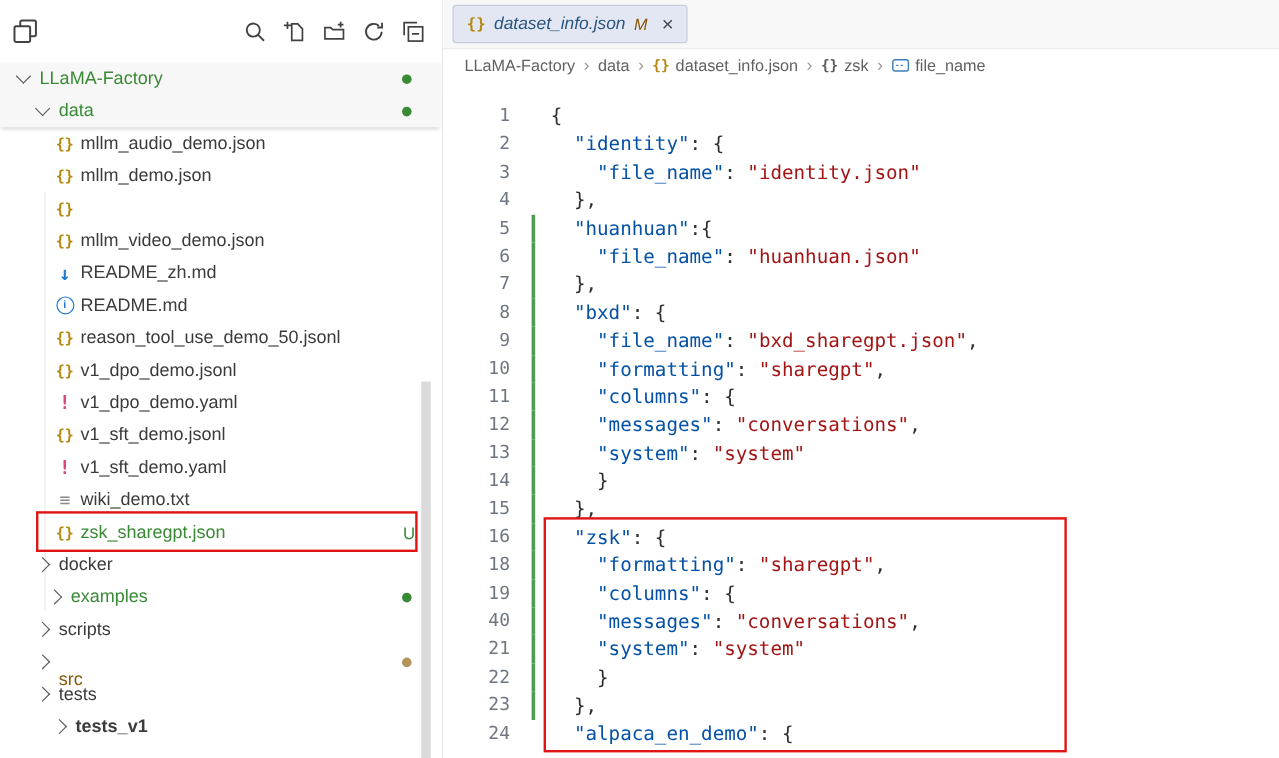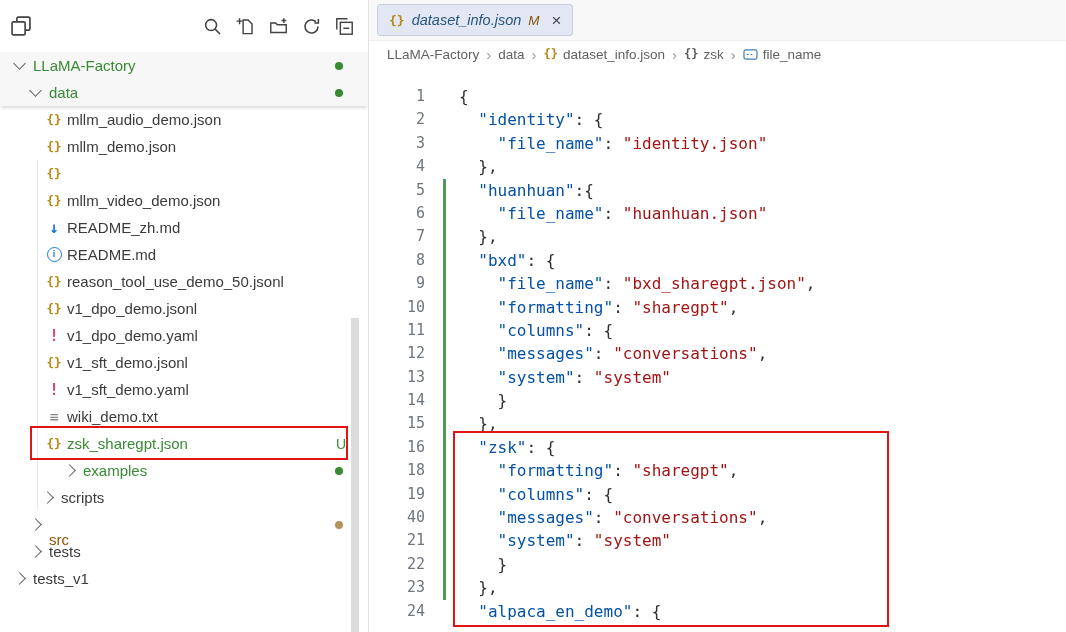--- a/index.html
+++ b/index.html
@@ -199,43 +199,48 @@
           <span class="fi text">≡</span>
           <span class="lab">wiki_demo.txt</span>
           <span class="flex1"></span>
         </div>
         <div class="row" style="padding-left: 44px;">
           <span class="fi json">{}</span>
           <span class="lab untracked">zsk_sharegpt.json</span>
           <span class="flex1"></span>
           <span class="badge-u">U</span>
         </div>
-        <div class="row" style="padding-left: 18px; margin-left: 44px;">
+        <div class="row" style="padding-left: 28px;">
+          <span class="chev"></span>
+          <span class="lab">docker</span>
+          <span class="flex1"></span>
+        </div>
+        <div class="row" style="padding-left: 38px;">
           <span class="chev"></span>
           <span class="lab added">examples</span>
           <span class="flex1"></span>
           <span class="dot"></span>
         </div>
-        <div class="row" style="padding-left: 40px;">
+        <div class="row" style="padding-left: 28px;">
           <span class="chev"></span>
           <span class="lab">scripts</span>
           <span class="flex1"></span>
         </div>
         <div class="row" style="padding-left: 28px;">
           <span class="chev"></span>
           <span class="lab modified">src</span>
           <span class="flex1"></span>
           <span class="dot modified"></span>
         </div>
         <div class="row" style="padding-left: 28px;">
           <span class="chev"></span>
           <span class="lab">tests</span>
           <span class="flex1"></span>
         </div>
-        <div class="row" style="padding-left: 12px;">
+        <div class="row" style="padding-left: 42px; font-weight: bold;">
           <span class="chev"></span>
           <span class="lab">tests_v1</span>
           <span class="flex1"></span>
         </div>
       </div>
     <div class="sb-redbox"></div>
     <div class="sb-scroll"></div>
   </aside>
 
   <main class="editor">

